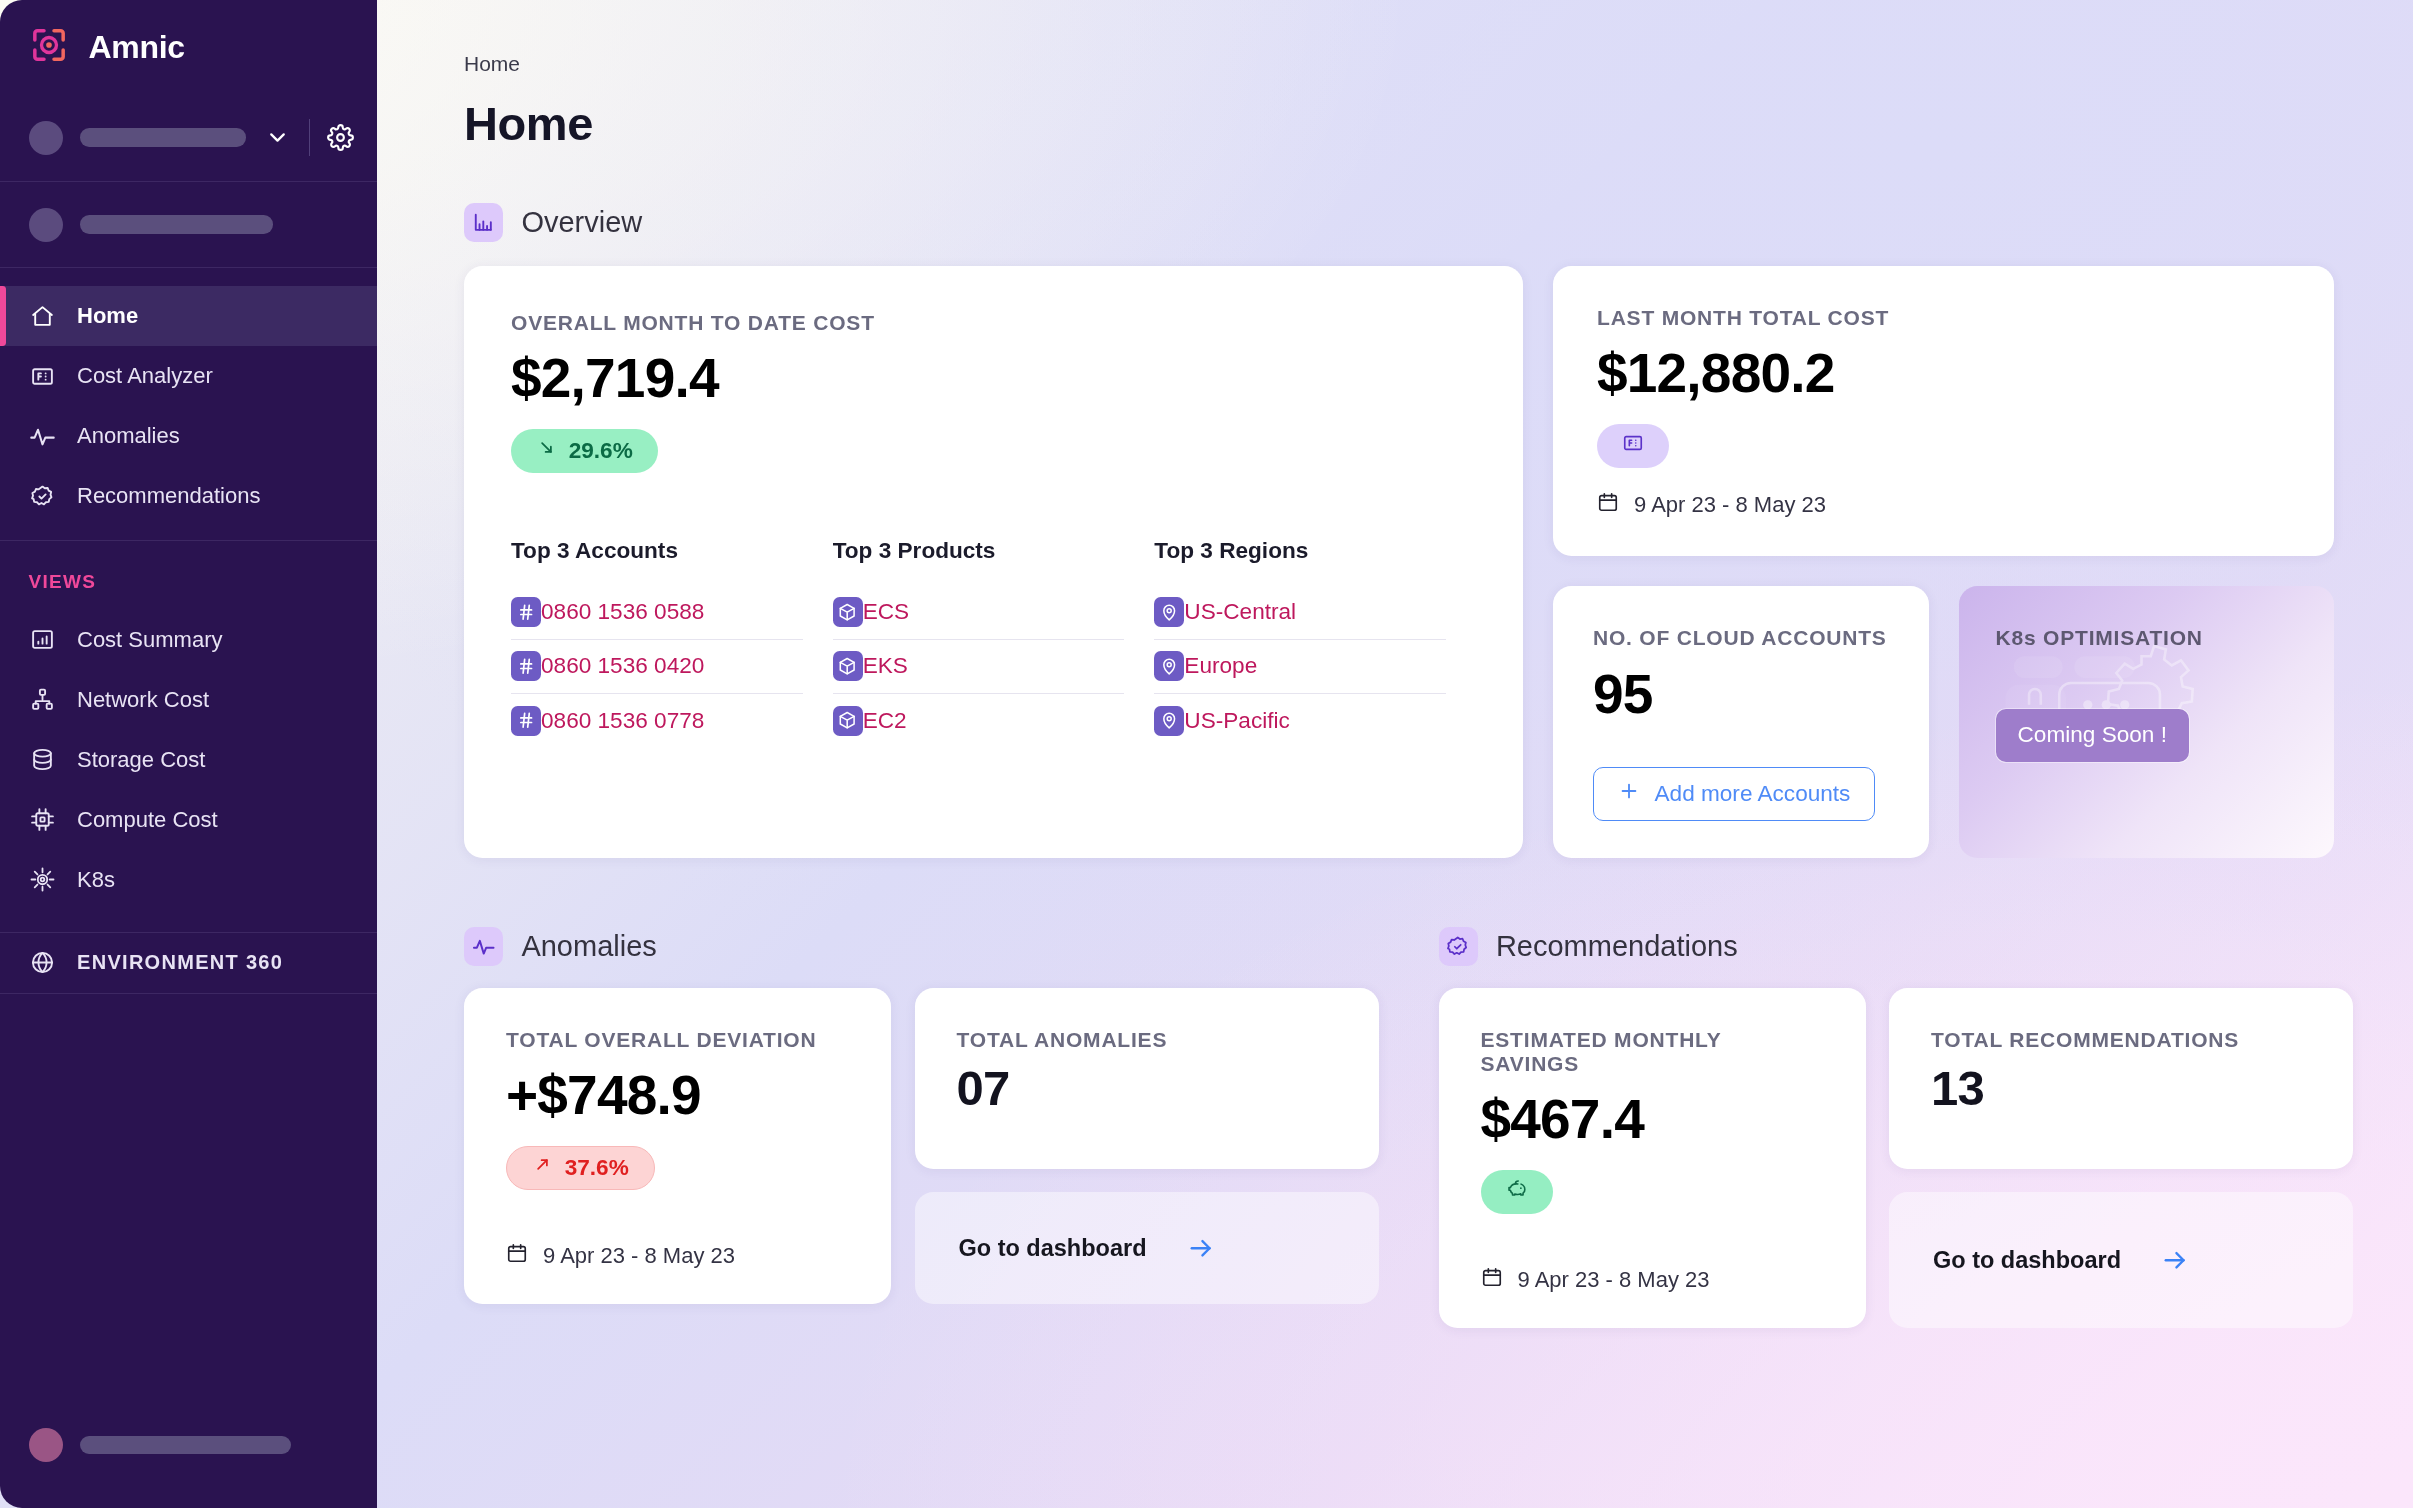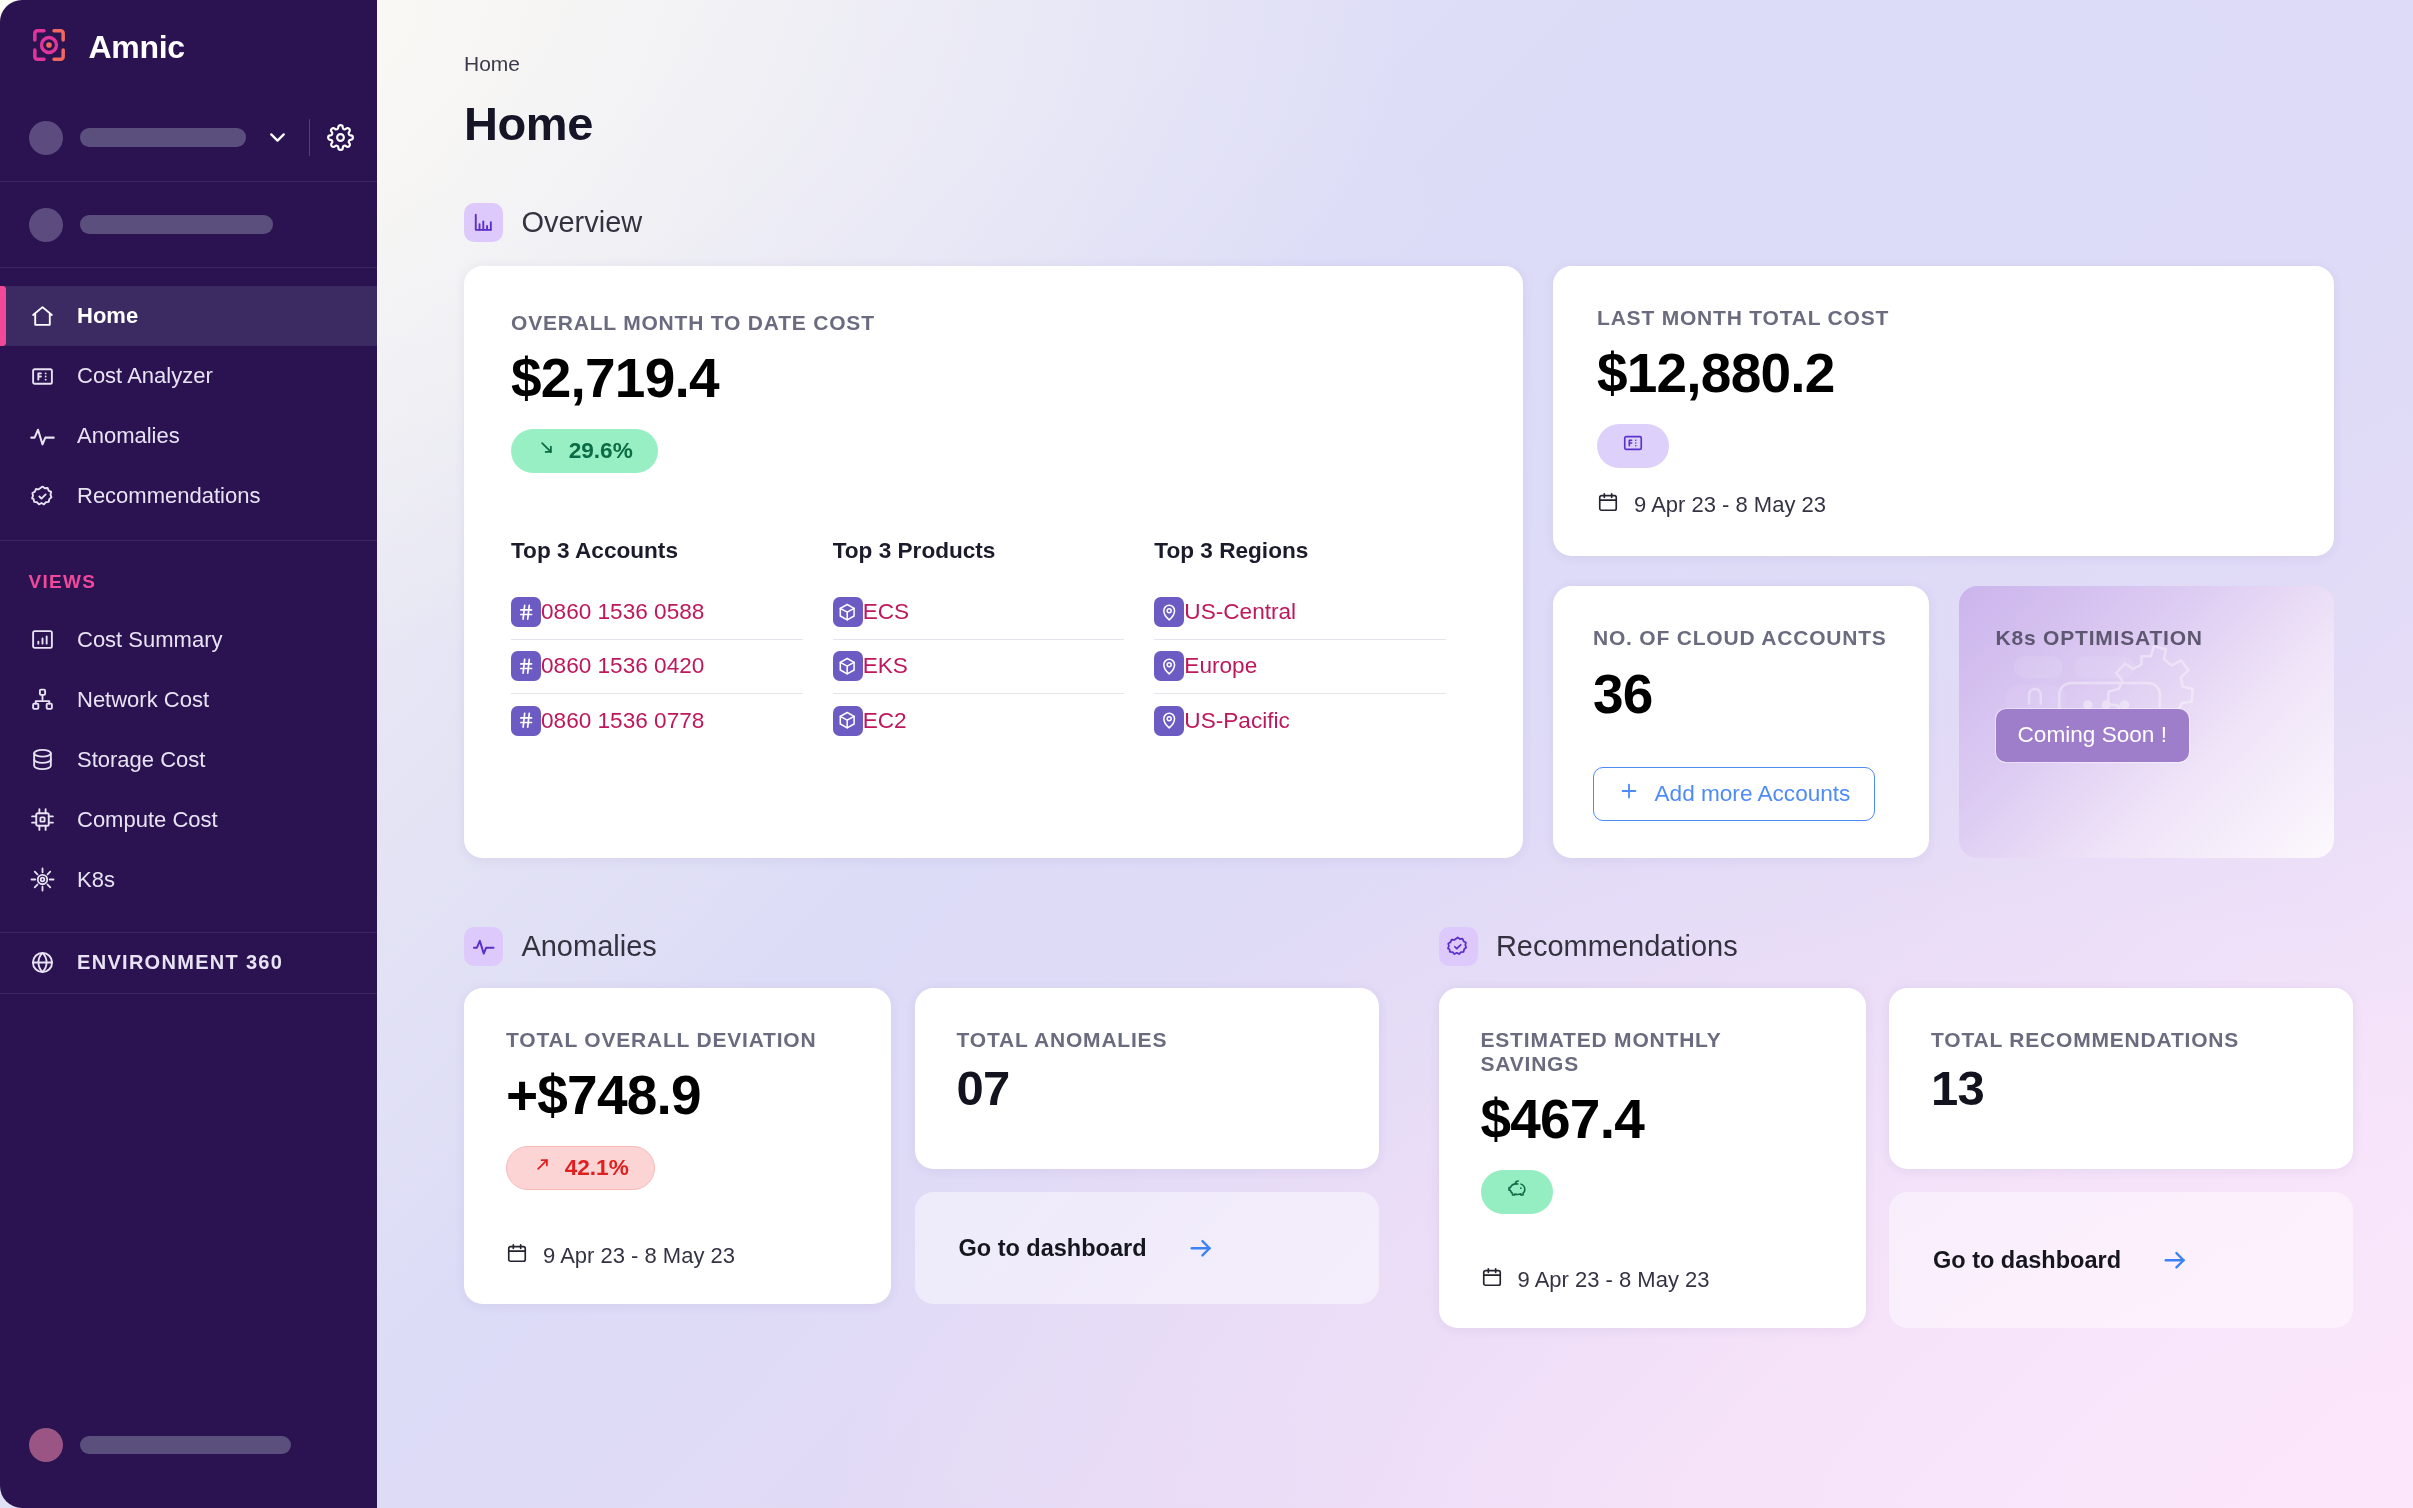--- a/index.html
+++ b/index.html
@@ -451,21 +451,21 @@
                   <path d="M3 10h18M8 3v4M16 3v4"></path>
                 </svg>
             </span>
             <span>9 Apr 23 - 8 May 23</span>
           </div>
         </section>
 
         <div class="ov-right-bottom">
           <section class="card c-accounts">
             <div class="k-label">NO. OF CLOUD ACCOUNTS</div>
-            <div class="k-value">36</div>
+            <div class="k-value">95</div>
             <button class="btn-add">
               <span>
                 <svg width="22" height="22" viewBox="0 0 24 24" fill="none" stroke="currentColor" stroke-width="2" stroke-linecap="round">
                     <path d="M12 5v14M5 12h14"></path>
                   </svg>
               </span>
               <span>Add more Accounts</span>
             </button>
           </section>
 
@@ -506,21 +506,21 @@
           <section class="card b-main">
             <div class="k-label">TOTAL OVERALL DEVIATION</div>
             <div class="k-value">+$748.9</div>
             <div class="pill pill-red">
               <span>
                 <svg width="21" height="21" viewBox="0 0 24 24" fill="none" stroke="currentColor" stroke-width="2" stroke-linecap="round" stroke-linejoin="round">
                     <line x1="7" y1="17" x2="17" y2="7"></line>
                     <polyline points="11 7 17 7 17 13"></polyline>
                   </svg>
               </span>
-              <span>42.1%</span>
+              <span>37.6%</span>
             </div>
             <div class="daterow" style="margin-top:52px">
               <span>
                 <svg width="22" height="22" viewBox="0 0 24 24" fill="none" stroke="#23222e" stroke-width="1.8" stroke-linecap="round" stroke-linejoin="round">
                     <rect x="3" y="5" width="18" height="16" rx="2"></rect>
                     <path d="M3 10h18M8 3v4M16 3v4"></path>
                   </svg>
               </span>
               <span>9 Apr 23 - 8 May 23</span>
             </div>

